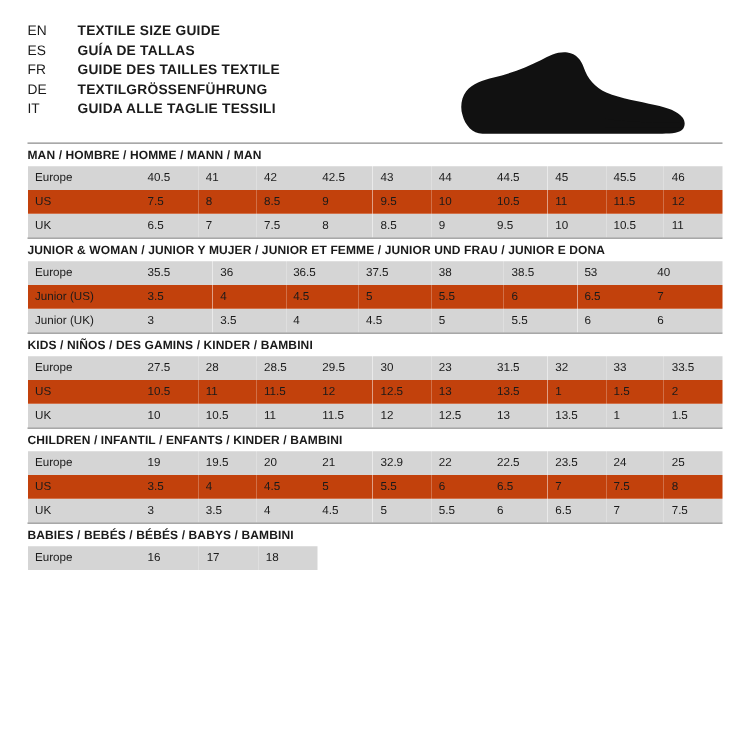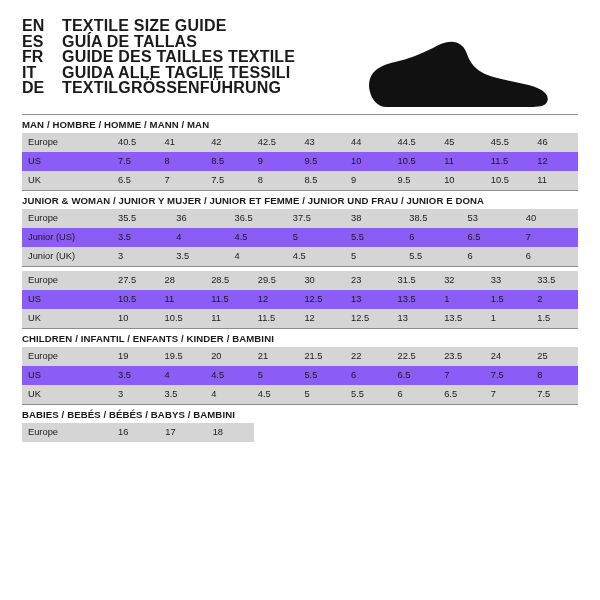--- a/index.html
+++ b/index.html
@@ -24,26 +24,25 @@
 
   
   .header {
     position: relative;
     height: 96px;
   }
   .lang-table {
     border-collapse: collapse;
   }
   .lang-row td {
-    font-size: 16px;
+    font-size: 11px;
     line-height: 15.5px;
     padding: 0;
     vertical-align: top;
     white-space: nowrap;
-    font-weight: bold;
   }
   .lang-code {
     width: 40px;
     font-weight: normal;
   }
   .lang-title {
     font-weight: bold;
     letter-spacing: 0.2px;
     margin-top: 30px;
   }
@@ -84,21 +83,21 @@
     height: 15px;
     padding: 2px 0 2px 6px;
     color: #1a1a1a;
     white-space: nowrap;
     overflow: hidden;
   }
   table.size tr.shaded td {
     background: #d5d5d5;
   }
   table.size tr.plain td {
-    background: #8b5cf6;
+    background: #c2410c;
   }
   table.size td.label {
     width: 84px;
   }
   .hr {
     border: 0;
     border-top: 1px solid #8c8c8c;
     margin: 0 0 4px 0;
     width: 556px;
   }
@@ -118,26 +117,26 @@
         </tr>
         <tr class="lang-row">
           <td class="lang-code">ES</td>
           <td class="lang-title">GUÍA DE TALLAS</td>
         </tr>
         <tr class="lang-row">
           <td class="lang-code">FR</td>
           <td class="lang-title">GUIDE DES TAILLES TEXTILE</td>
         </tr>
         <tr class="lang-row">
+          <td class="lang-code">DE</td>
+          <td class="lang-title">TEXTILGRÖSSENFÜHRUNG</td>
+        </tr>
+        <tr class="lang-row">
           <td class="lang-code">IT</td>
           <td class="lang-title">GUIDA ALLE TAGLIE TESSILI</td>
-        </tr>
-        <tr class="lang-row">
-          <td class="lang-code">DE</td>
-          <td class="lang-title">TEXTILGRÖSSENFÜHRUNG</td>
         </tr>
       </tbody>
     </table>
 
     <div class="shoe-wrap">
       <svg viewBox="0 0 190 70" width="190" height="70" aria-hidden="true">
         <path fill="#111111" d="M6 52 C4 46 5 38 9 33 C14 27 22 24 31 22 C44 19 57 14 69 8 C76 4 83 1 90 2 C97 3 101 8 103 14 C106 23 112 30 121 34 C133 39 147 41 160 44 C170 46 178 49 182 54 C185 58 184 63 180 65 C176 67 168 67 160 67 L22 67 C14 67 8 60 6 52 Z"></path>
         <path fill="#111111" d="M120 55 C134 57 150 58 166 58 L180 58 L181 62 L120 62 Z"></path>
       </svg>
     </div>
@@ -229,20 +228,21 @@
           <td>5.5</td>
           <td>6</td>
           <td>6</td>
         </tr>
       </tbody>
     </table>
   </div>
 
   <div class="group">
     <hr class="hr">
+    <div class="group-title">KIDS / NIÑOS / DES GAMINS / KINDER / BAMBINI</div>
     <table class="size">
       <tbody>
         <tr class="shaded">
           <td class="label">Europe</td>
           <td>27.5</td>
           <td>28</td>
           <td>28.5</td>
           <td>29.5</td>
           <td>30</td>
           <td>23</td>
@@ -285,21 +285,21 @@
     <hr class="hr">
     <div class="group-title">CHILDREN / INFANTIL / ENFANTS / KINDER / BAMBINI</div>
     <table class="size">
       <tbody>
         <tr class="shaded">
           <td class="label">Europe</td>
           <td>19</td>
           <td>19.5</td>
           <td>20</td>
           <td>21</td>
-          <td>21.5</td>
+          <td>32.9</td>
           <td>22</td>
           <td>22.5</td>
           <td>23.5</td>
           <td>24</td>
           <td>25</td>
         </tr>
         <tr class="plain">
           <td class="label">US</td>
           <td>3.5</td>
           <td>4</td>

